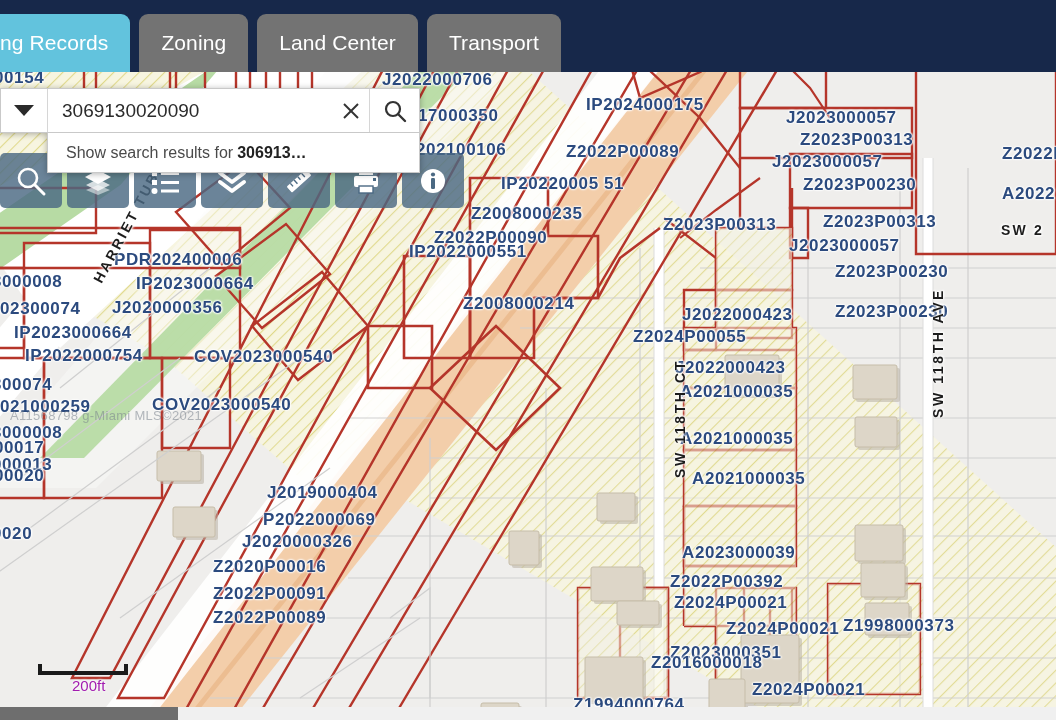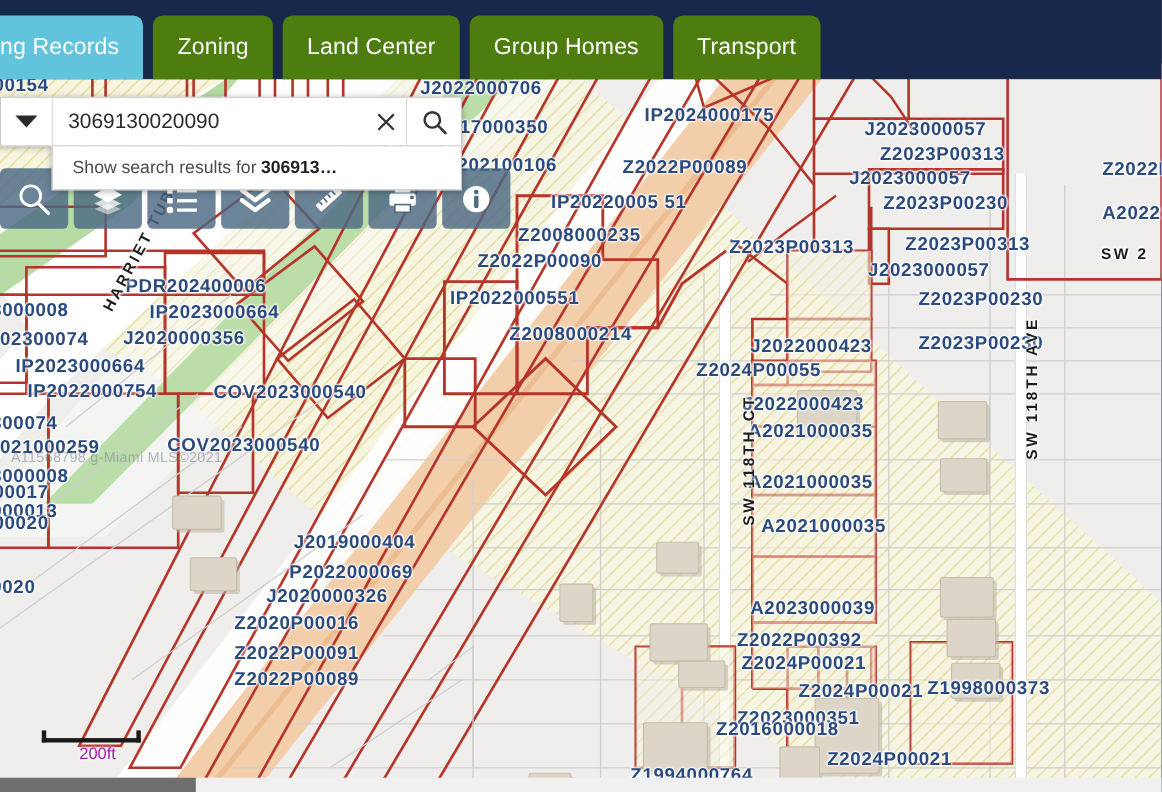--- a/index.html
+++ b/index.html
@@ -15,21 +15,21 @@
   
   .tabbar {
     position: absolute; top: 0; left: 0; width: 1056px; height: 72px;
     background: #17284a;
     z-index: 40;
     display: flex; align-items: flex-end;
     padding-left: 0;
   }
   .tab {
     height: 58px;
-    background: #4d7c0f;
+    background: #737373;
     color: #ffffff;
     border-radius: 9px 9px 0 0;
     display: flex; align-items: center; justify-content: center;
     font-size: 21px;
     letter-spacing: .1px;
     white-space: nowrap;
     padding: 0 22px;
     margin-right: 9px;
     flex: 0 0 auto;
     cursor: pointer;
@@ -393,21 +393,21 @@
         <div class="plabel" style="left: 1002px; top: 126px;">A2022</div>
         <div class="plabel" style="left: 501px; top: 116px;">IP20220005 51</div>
         <div class="plabel" style="left: 803px; top: 117px;">Z2023P00230</div>
         <div class="plabel" style="left: 471px; top: 146px;">Z2008000235</div>
         <div class="plabel" style="left: 663px; top: 157px;">Z2023P00313</div>
         <div class="plabel" style="left: 823px; top: 154px;">Z2023P00313</div>
         <div class="slabel" style="left: 1001px; top: 164px;">SW 2</div>
         <div class="plabel" style="left: 434px; top: 170px;">Z2022P00090</div>
         <div class="plabel" style="left: 789px; top: 178px;">J2023000057</div>
         <div class="plabel" style="left: 114px; top: 192px;">PDR202400006</div>
-        <div class="plabel" style="left: 409px; top: 203px;">IP2022000551</div>
+        <div class="plabel" style="left: 409px; top: 184px;">IP2022000551</div>
         <div class="plabel" style="left: 835px; top: 204px;">Z2023P00230</div>
         <div class="plabel" style="left: -8px; top: 214px;">3000008</div>
         <div class="plabel" style="left: 136px; top: 216px;">IP2023000664</div>
         <div class="plabel" style="left: -10px; top: 241px;">202300074</div>
         <div class="plabel" style="left: 112px; top: 240px;">J2020000356</div>
         <div class="plabel" style="left: 682px; top: 247px;">J2022000423</div>
         <div class="plabel" style="left: 463px; top: 236px;">Z2008000214</div>
         <div class="plabel" style="left: 835px; top: 244px;">Z2023P00230</div>
         <div class="plabel" style="left: 14px; top: 265px;">IP2023000664</div>
         <div class="plabel" style="left: 633px; top: 269px;">Z2024P00055</div>
@@ -459,23 +459,20 @@
     <div class="tab active first">
       <span>ng Records</span>
     </div>
     <div class="tab">
       <span>Zoning</span>
     </div>
     <div class="tab">
       <span>Land Center</span>
     </div>
     <div class="tab">
-      <span>Group Homes</span>
-    </div>
-    <div class="tab">
       <span>Transport</span>
     </div>
   </div>
 
   <div class="searchwrap">
     <div class="searchrow">
       <div class="search-drop">
         <span class="caret"></span>
       </div>
       <input class="search-input" type="text" value="3069130020090" style="">

